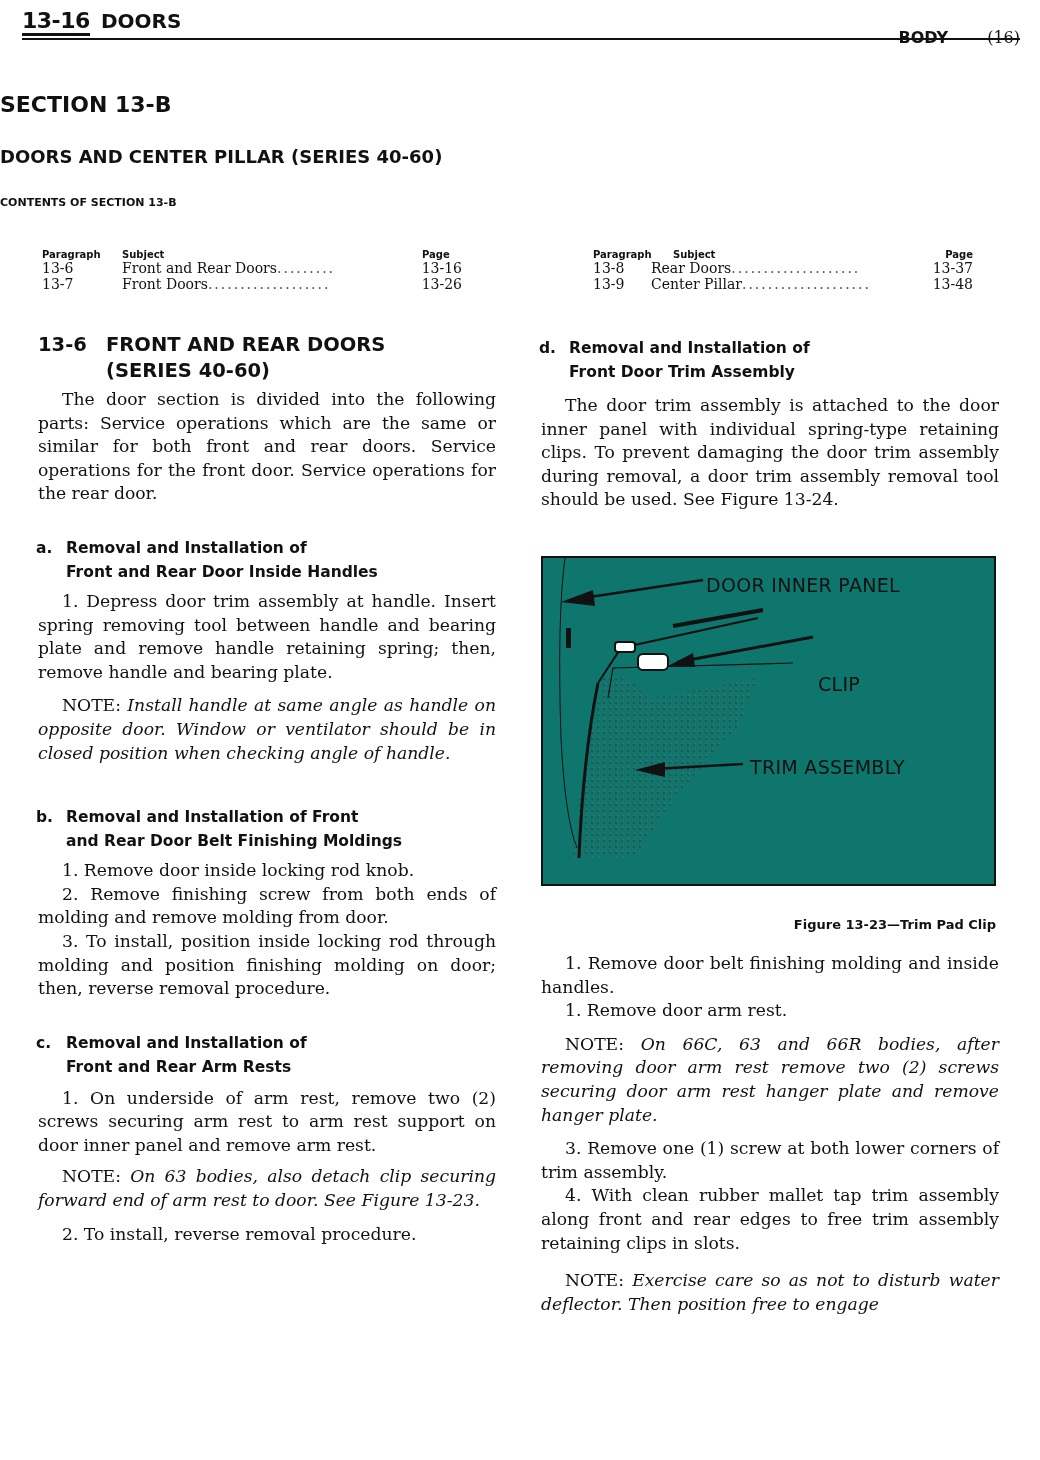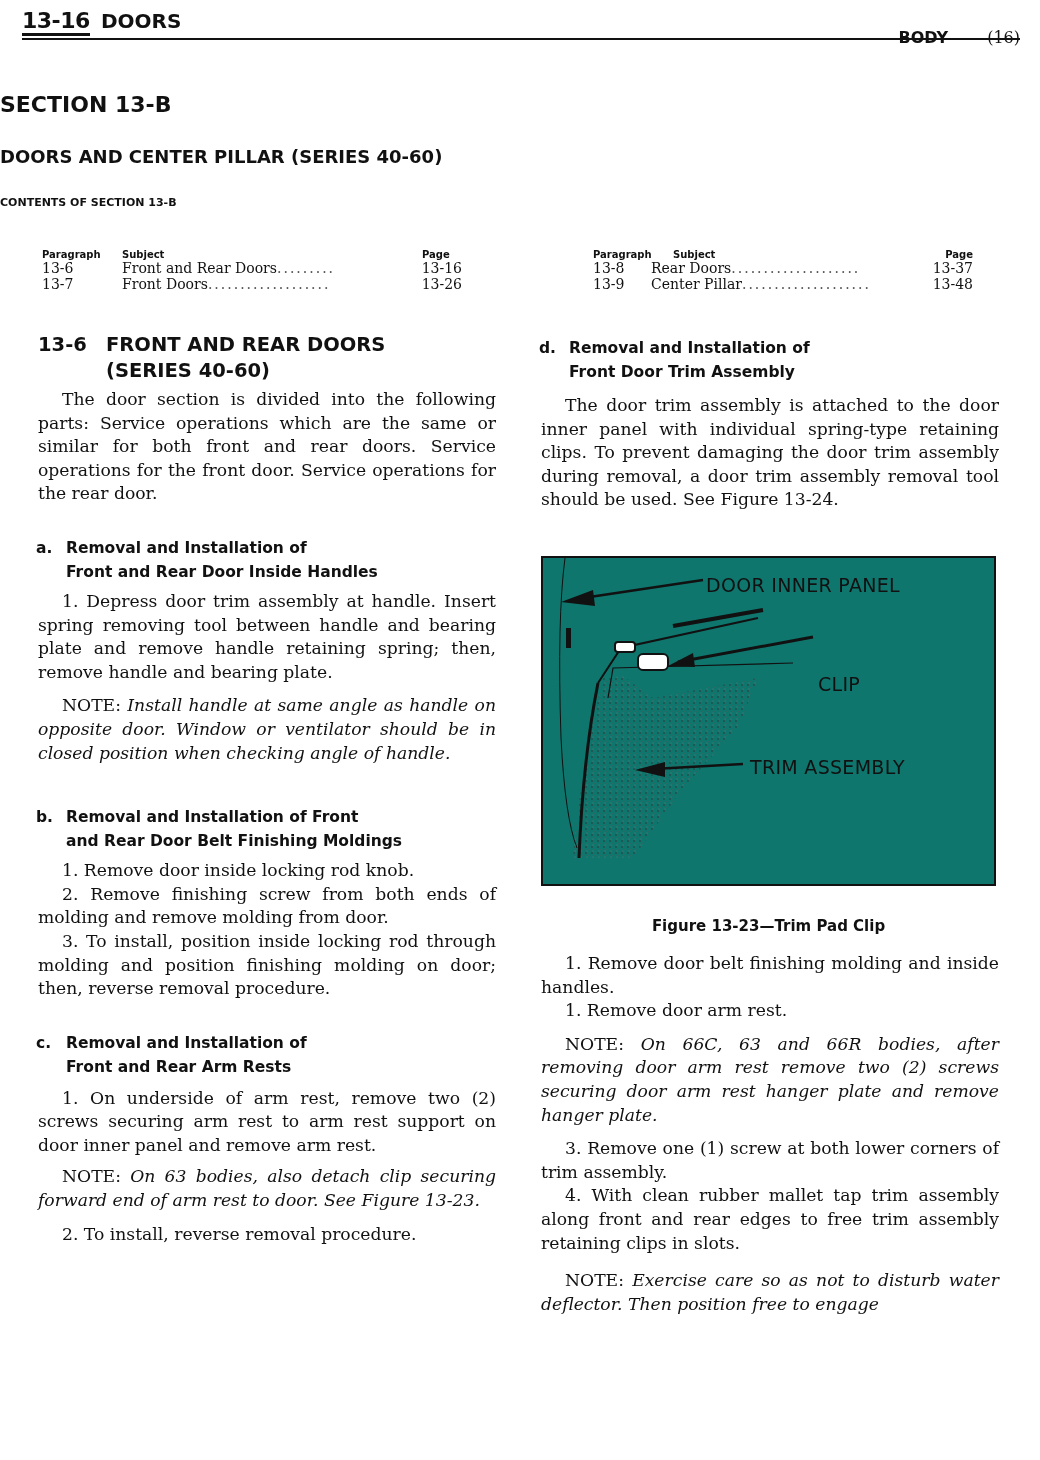--- a/index.html
+++ b/index.html
@@ -26,21 +26,21 @@
   .ind { text-indent: 24px; }
   .h-major { font-family: "DejaVu Sans", sans-serif; font-weight: bold; font-size: 19.5px; line-height: 26px; }
   .h-major .num { display: inline-block; width: 68px; }
   .h-major .cont { padding-left: 68px; display:block; }
   .h-minor { font-family: "DejaVu Sans", sans-serif; font-weight: bold; font-size: 15.5px; line-height: 24px; padding-left: 28px; }
   .h-minor .lbl { display: inline-block; width: 30px; margin-left: -30px; }
   .h-minor .cont { display: block; }
   .note-it { font-style: italic; }
   .figure { position: absolute; left: 541px; top: 556px; width: 455px; height: 330px; border: 2px solid #111; box-sizing: border-box; background: #0f766e; }
   .fig-label { position: absolute; font-family: "DejaVu Sans", sans-serif; font-size: 19px; font-weight: normal; letter-spacing: 0.3px; }
-  .fig-caption { position: absolute; left: 541px; width: 455px; top: 917px; text-align: center; font-family: "DejaVu Sans", sans-serif; font-weight: bold; font-size: 15px; }
+  .fig-caption { position: absolute; left: 541px; width: 455px; top: 917px; text-align: right; font-family: "DejaVu Sans", sans-serif; font-weight: bold; font-size: 13px; }
 </style>
 </head>
 <body>
 
 <div class="hdr">
   <div class="hdr-left">
     <span class="hdr-pg">13-16</span>
     <span class="hdr-title">DOORS</span>
   </div>
   <div class="hdr-right">

